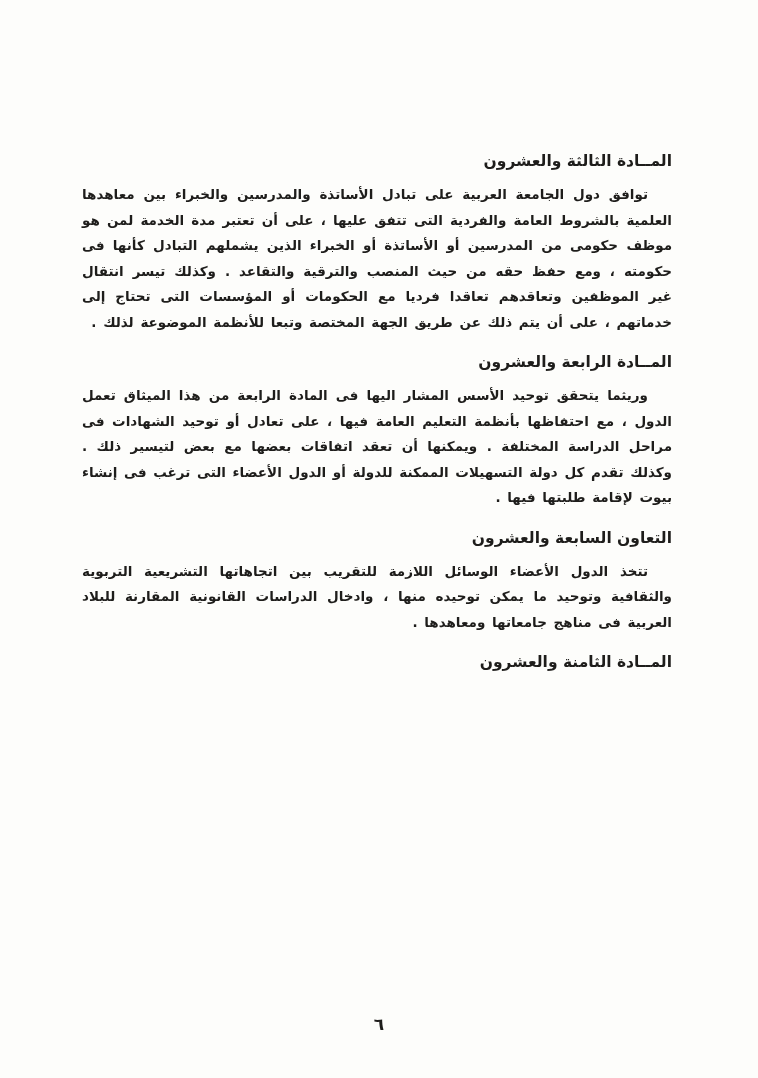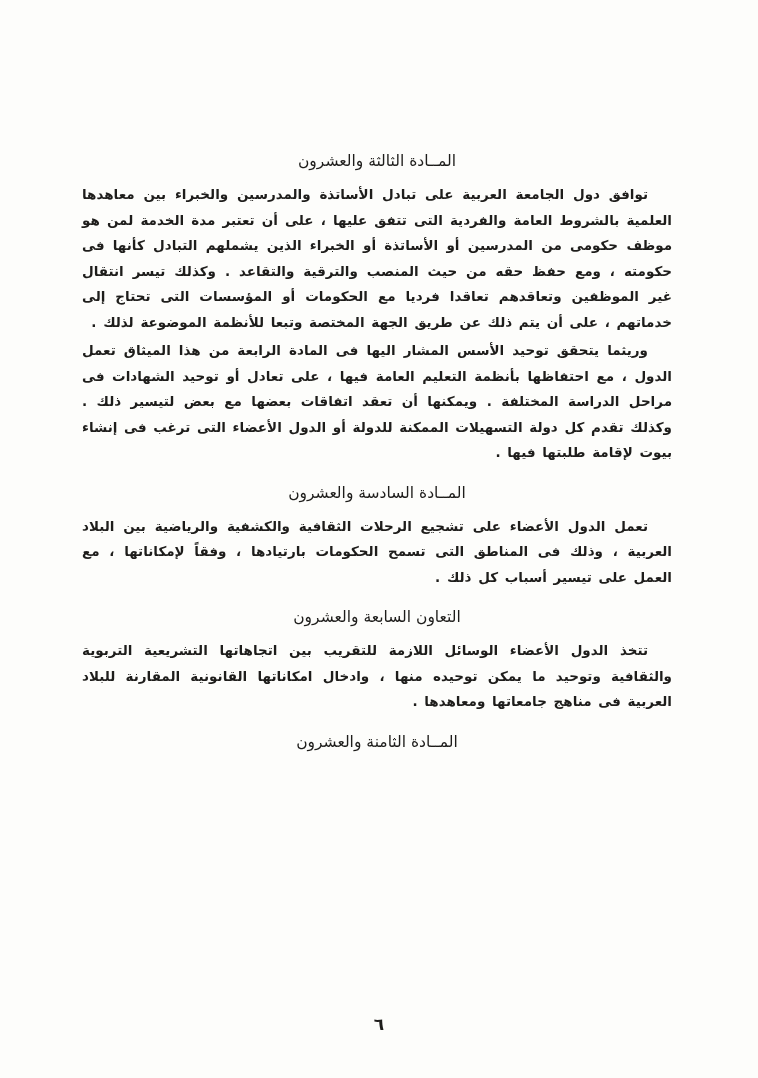--- a/index.html
+++ b/index.html
@@ -21,22 +21,21 @@
   .content {
     position: absolute;
     top: 150px;
     right: 86px;
     left: 82px;
     direction: rtl;
   }
   .article { margin: 0; }
   .heading {
     font-size: 15.5px;
-    font-weight: 400;
-    text-align: center;
+    font-weight: 700;
     line-height: 22px;
     margin: 16px 0 10px 0;
     letter-spacing: 0.2px;
   }
   .article:first-child .heading { margin-top: 0; }
   .para {
     font-size: 13.5px;
     line-height: 25.5px;
     text-align: justify;
     text-indent: 24px;
@@ -60,34 +59,31 @@
 
 <main class="page">
   <div class="content">
 
     <section class="article">
       <h2 class="heading">المــادة الثالثة والعشرون</h2>
       <p class="para">توافق دول الجامعة العربية على تبادل الأساتذة والمدرسين والخبراء بين معاهدها العلمية بالشروط العامة والفردية التى تتفق عليها ، على أن تعتبر مدة الخدمة لمن هو موظف حكومى من المدرسين أو الأساتذة أو الخبراء الذين يشملهم التبادل كأنها فى حكومته ، ومع حفظ حقه من حيث المنصب والترقية والتقاعد . وكذلك تيسر انتقال غير الموظفين وتعاقدهم تعاقدا فرديا مع الحكومات أو المؤسسات التى تحتاج إلى خدماتهم ، على أن يتم ذلك عن طريق الجهة المختصة وتبعا للأنظمة الموضوعة لذلك .</p>
     </section>
 
     <section class="article">
+      <h2 class="heading">المــادة الرابعة والعشرون</h2>
       <p class="para">وريثما يتحقق توحيد الأسس المشار اليها فى المادة الرابعة من هذا الميثاق تعمل الدول ، مع احتفاظها بأنظمة التعليم العامة فيها ، على تعادل أو توحيد الشهادات فى مراحل الدراسة المختلفة . ويمكنها أن تعقد اتفاقات بعضها مع بعض لتيسير ذلك . وكذلك تقدم كل دولة التسهيلات الممكنة للدولة أو الدول الأعضاء التى ترغب فى إنشاء بيوت لإقامة طلبتها فيها .</p>
     </section>
 
     <section class="article">
     </section>
 
-    <section class="article">
-      <h2 class="heading">المــادة السادسة والعشرون</h2>
-      <p class="para">تعمل الدول الأعضاء على تشجيع الرحلات الثقافية والكشفية والرياضية بين البلاد العربية ، وذلك فى المناطق التى تسمح الحكومات بارتيادها ، وفقاً لإمكاناتها ، مع العمل على تيسير أسباب كل ذلك .</p>
-    </section>
 
     <section class="article">
       <h2 class="heading">التعاون السابعة والعشرون</h2>
-      <p class="para">تتخذ الدول الأعضاء الوسائل اللازمة للتقريب بين اتجاهاتها التشريعية التربوية والثقافية وتوحيد ما يمكن توحيده منها ، وادخال امكاناتها القانونية المقارنة للبلاد العربية فى مناهج جامعاتها ومعاهدها .</p>
+      <p class="para">تتخذ الدول الأعضاء الوسائل اللازمة للتقريب بين اتجاهاتها التشريعية التربوية والثقافية وتوحيد ما يمكن توحيده منها ، وادخال الدراسات القانونية المقارنة للبلاد العربية فى مناهج جامعاتها ومعاهدها .</p>
     </section>
 
     <section class="article">
       <h2 class="heading">المــادة الثامنة والعشرون</h2>
     </section>
 
   </div>
 
   <div class="page-number">٦</div>
 </main>

